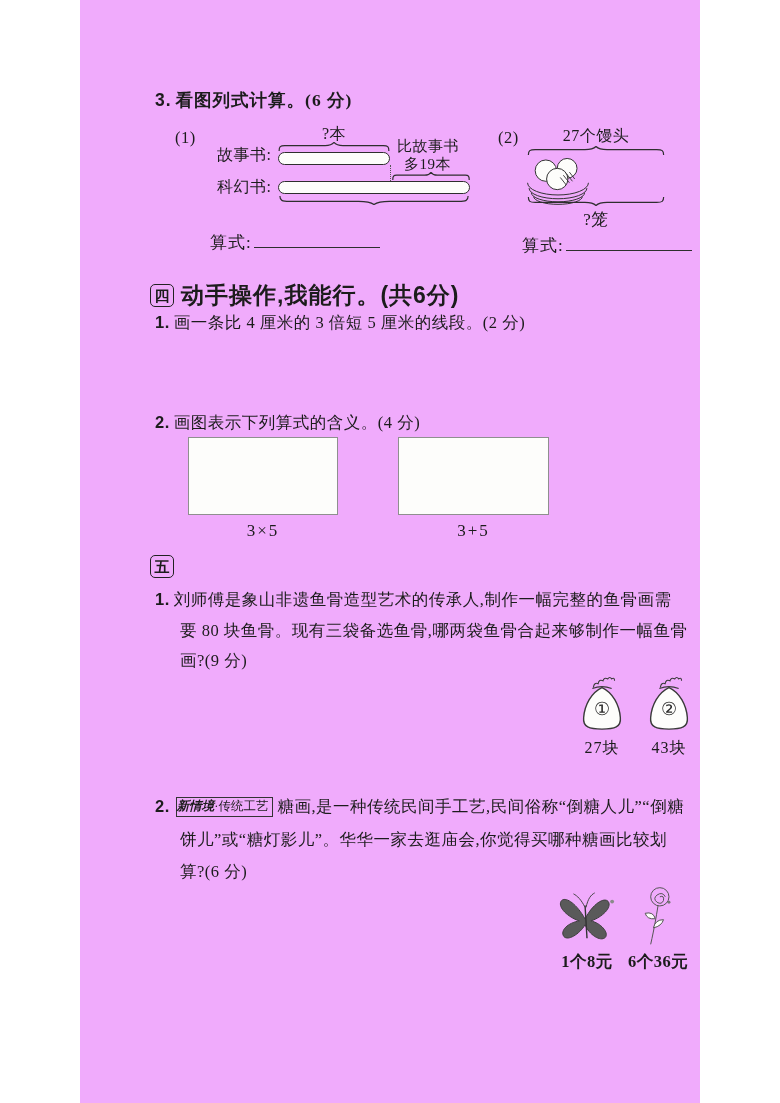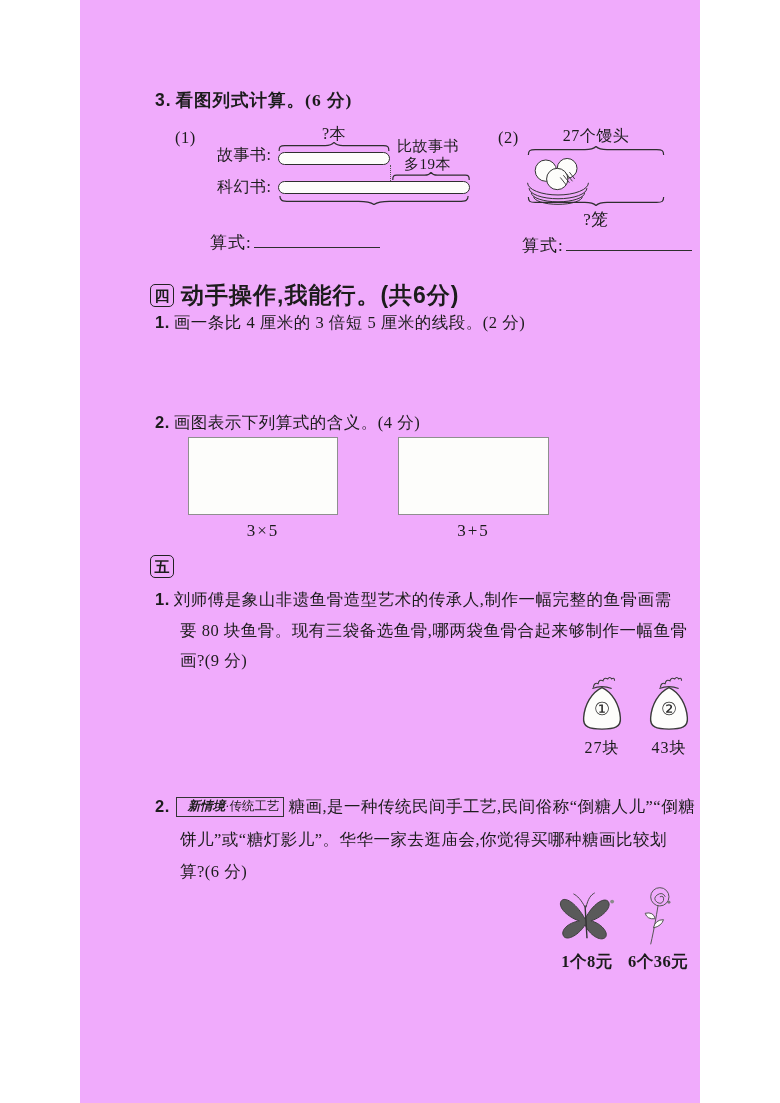--- a/index.html
+++ b/index.html
@@ -38,21 +38,21 @@
   .draw-box { position: absolute; border: 1.4px solid #8f8f8f; background: #fdfdfb; }
   .expr { position: absolute; text-align: center; font-size: 17px; letter-spacing: 2px; }
   .bags-row { display: flex; gap: 19px; }
   .bag { position: relative; width: 48px; }
   .bag-num { position: absolute; top: 22px; left: 0; width: 48px; text-align: center; font-size: 18px; color: #2a2a2a; }
   .bag-amount { display: block; text-align: center; font-size: 16px; letter-spacing: 1px; margin-top: 2px; }
   .candy-row { display: flex; align-items: flex-end; gap: 1px; }
   .candy { display: flex; flex-direction: column; align-items: center; width: 70px; }
   .candy-price { font-size: 16.5px; font-weight: 700; letter-spacing: 0.5px; white-space: nowrap; margin-top: 3px; }
   .ctx-badge {
-    display: inline-block; border: 1.2px solid #333; padding: 0 4px 1px 11px; margin: 0 4px 0 2px;
+    display: inline-block; border: 1.2px solid #333; padding: 0 4px 1px 0; margin: 0 4px 0 2px;
     font-size: 12.5px; vertical-align: 2px; letter-spacing: 0;
   }
   .ctx-bold { font-weight: 700; font-style: italic; font-family: "Liberation Sans", sans-serif; }
   svg.art path, svg.art line, svg.art circle, svg.art ellipse { vector-effect: non-scaling-stroke; }
 </style>
 </head>
 <body>
 
 <div class="page">
 

